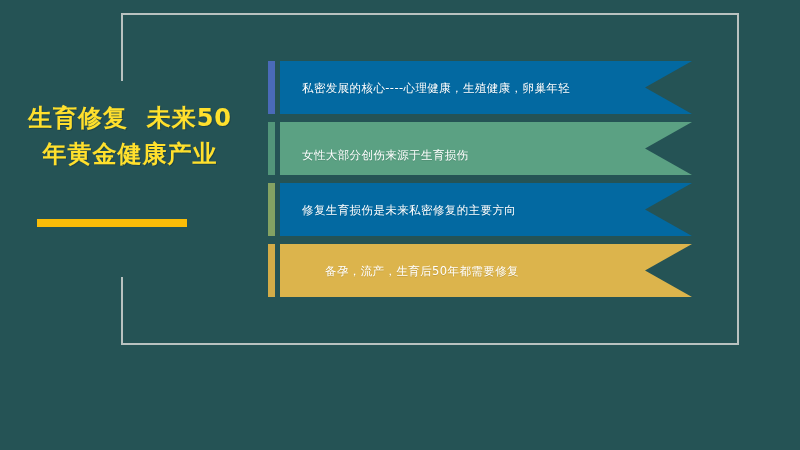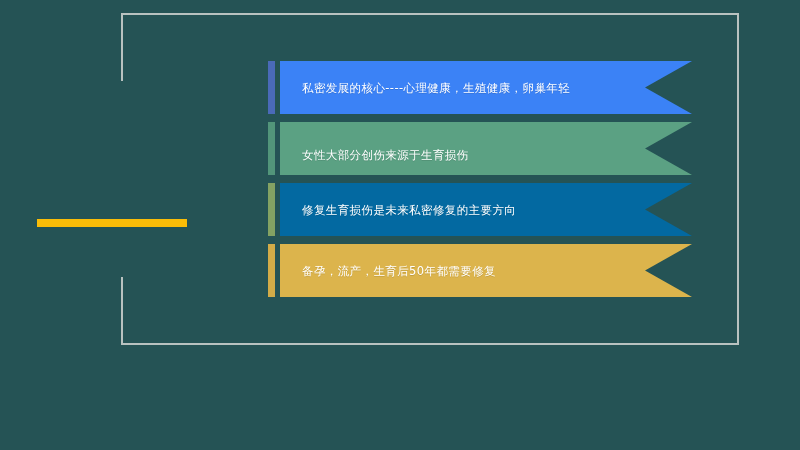--- a/index.html
+++ b/index.html
@@ -100,25 +100,28 @@
 <body>
 
 <div id="slide" style="background: rgb(37, 83, 85);">
 
   <div class="frame-line frame-top" style="background: rgb(185, 194, 192);"></div>
   <div class="frame-line frame-right" style="background: rgb(185, 194, 192);"></div>
   <div class="frame-line frame-bottom" style="background: rgb(185, 194, 192);"></div>
   <div class="frame-line frame-left-a" style="background: rgb(185, 194, 192);"></div>
   <div class="frame-line frame-left-b" style="background: rgb(185, 194, 192);"></div>
 
+  <div class="title-block">
+    <div class="title-text" style="color: rgb(255, 224, 45);">生育修复  未来50年黄金健康产业</div>
+  </div>
   <div class="title-rule" style="background: rgb(251, 189, 8);"></div>
 
   <div class="ribbon-row row-0">
     <div class="ribbon-tab" style="background: rgb(74, 106, 184);"></div>
-    <div class="ribbon-body" style="background: #3b82f6;">
+    <div class="ribbon-body" style="background: #0369a1;">
       <span class="ribbon-label" style="color: rgb(255, 255, 255);">私密发展的核心----心理健康，生殖健康，卵巢年轻</span>
     </div>
   </div>
 
   <div class="ribbon-row row-1">
     <div class="ribbon-tab" style="background: rgb(82, 149, 122);"></div>
     <div class="ribbon-body" style="background: rgb(91, 161, 131);">
       <span class="ribbon-label" style="color: rgb(255, 255, 255); margin-top: 13px;">女性大部分创伤来源于生育损伤</span>
     </div>
   </div>
@@ -126,17 +129,17 @@
   <div class="ribbon-row row-2">
     <div class="ribbon-tab" style="background: rgb(132, 162, 99);"></div>
     <div class="ribbon-body" style="background: #0369a1;">
       <span class="ribbon-label" style="color: rgb(255, 255, 255);">修复生育损伤是未来私密修复的主要方向</span>
     </div>
   </div>
 
   <div class="ribbon-row row-3">
     <div class="ribbon-tab" style="background: rgb(211, 172, 72);"></div>
     <div class="ribbon-body" style="background: rgb(220, 180, 76);">
-      <span class="ribbon-label" style="color: rgb(255, 255, 255);">备孕，流产，生育后50年都需要修复</span>
+      <span class="ribbon-label" style="color: rgb(255, 255, 255); margin-left: 23px;">备孕，流产，生育后50年都需要修复</span>
     </div>
   </div>
 
 </div>
 
 </body></html>

